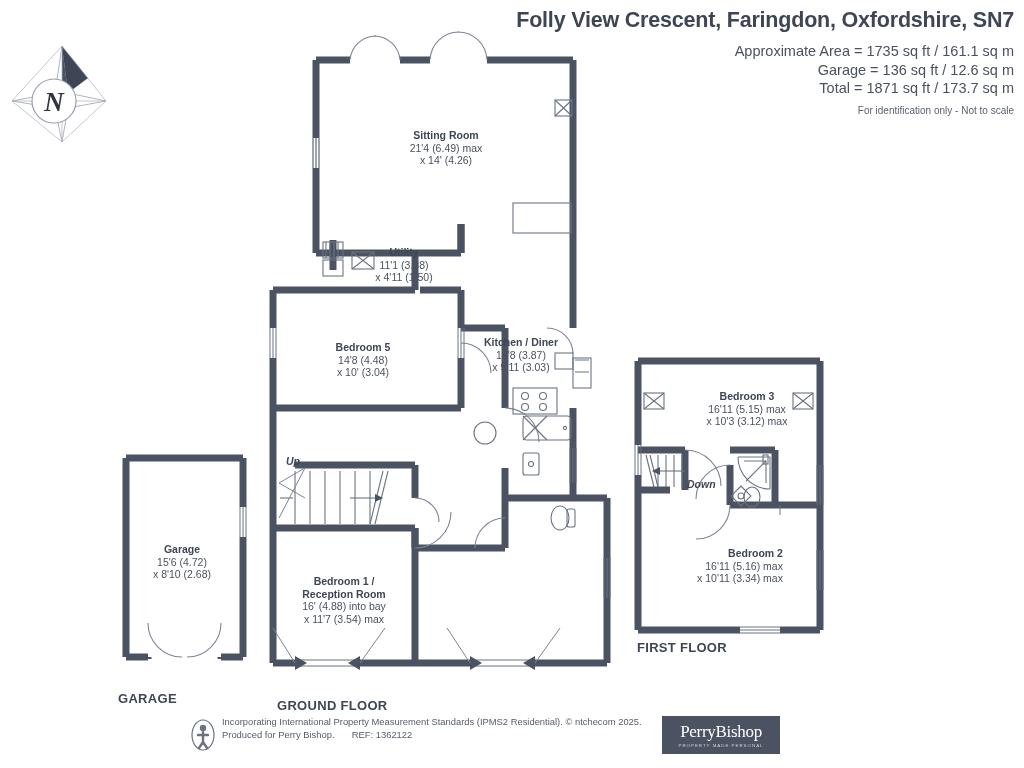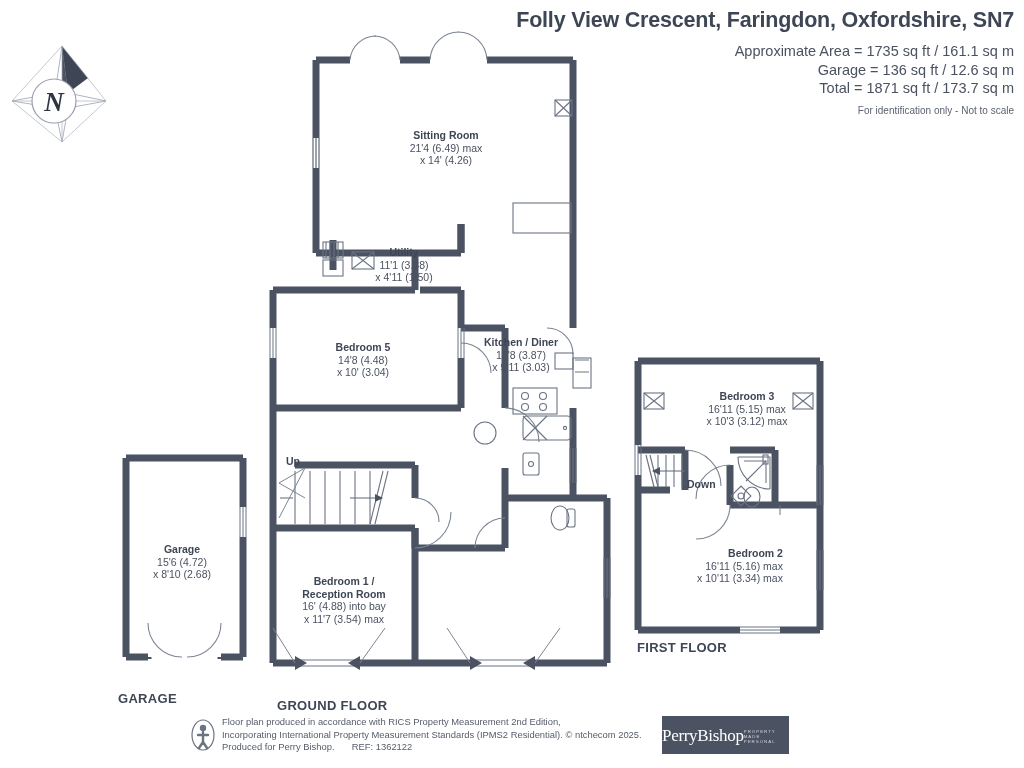--- a/index.html
+++ b/index.html
@@ -83,44 +83,45 @@
     white-space: nowrap;
   }
 
   
   .stair-label {
     position: absolute;
     font-size: 10.5px;
     font-weight: bold;
     color: #3e4655;
     white-space: nowrap;
+    font-style: italic;
   }
 
   
   #footer-text {
     position: absolute;
     left: 222px;
     top: 716px;
     font-size: 9.4px;
     line-height: 12.6px;
     color: #555c69;
     white-space: nowrap;
   }
   #footer-text .fline { display: block; }
   #footer-copy { color: #555c69; }
 
   #logo-box {
     position: absolute;
     left: 662px;
     top: 716px;
-    width: 127px;
+    width: 118px;
     height: 38px;
     background: #4b5362;
     display: flex;
-    flex-direction: row;
+    flex-direction: column;
     align-items: center;
     justify-content: center;
   }
   #logo-name {
     font-family: "Liberation Serif", serif;
     font-size: 17px;
     color: #ffffff;
     line-height: 17px;
     letter-spacing: -0.3px;
   }
@@ -518,21 +519,20 @@
 
   <div class="abs" style="left:189px; top:717px; width:28px; height:36px;">
     <svg width="28" height="36" viewBox="0 0 28 36">
       <ellipse cx="14" cy="18" rx="11" ry="15" fill="none" stroke="#6b7383" stroke-width="1.2"></ellipse>
       <circle cx="14" cy="11" r="3.2" fill="#6b7383"></circle>
       <path d="M 14 15 L 14 25 M 14 25 L 10 31 M 14 25 L 18 31 M 9 18 L 19 18" stroke="#6b7383" stroke-width="2.4" fill="none" stroke-linecap="round"></path>
     </svg>
   </div>
 
   <div id="footer-text">
-    <span class="fline">Floor plan produced in accordance with RICS Property Measurement 2nd Edition,</span>
     <span class="fline">
       <span>Incorporating International Property Measurement Standards (IPMS2 Residential).</span>
       <span id="footer-copy">© ntchecom 2025.</span>
     </span>
     <span class="fline">
       <span>Produced for Perry Bishop.</span>
       <span style="display:inline-block;width:12px;"></span>
       <span>REF: 1362122</span>
     </span>
   </div>

